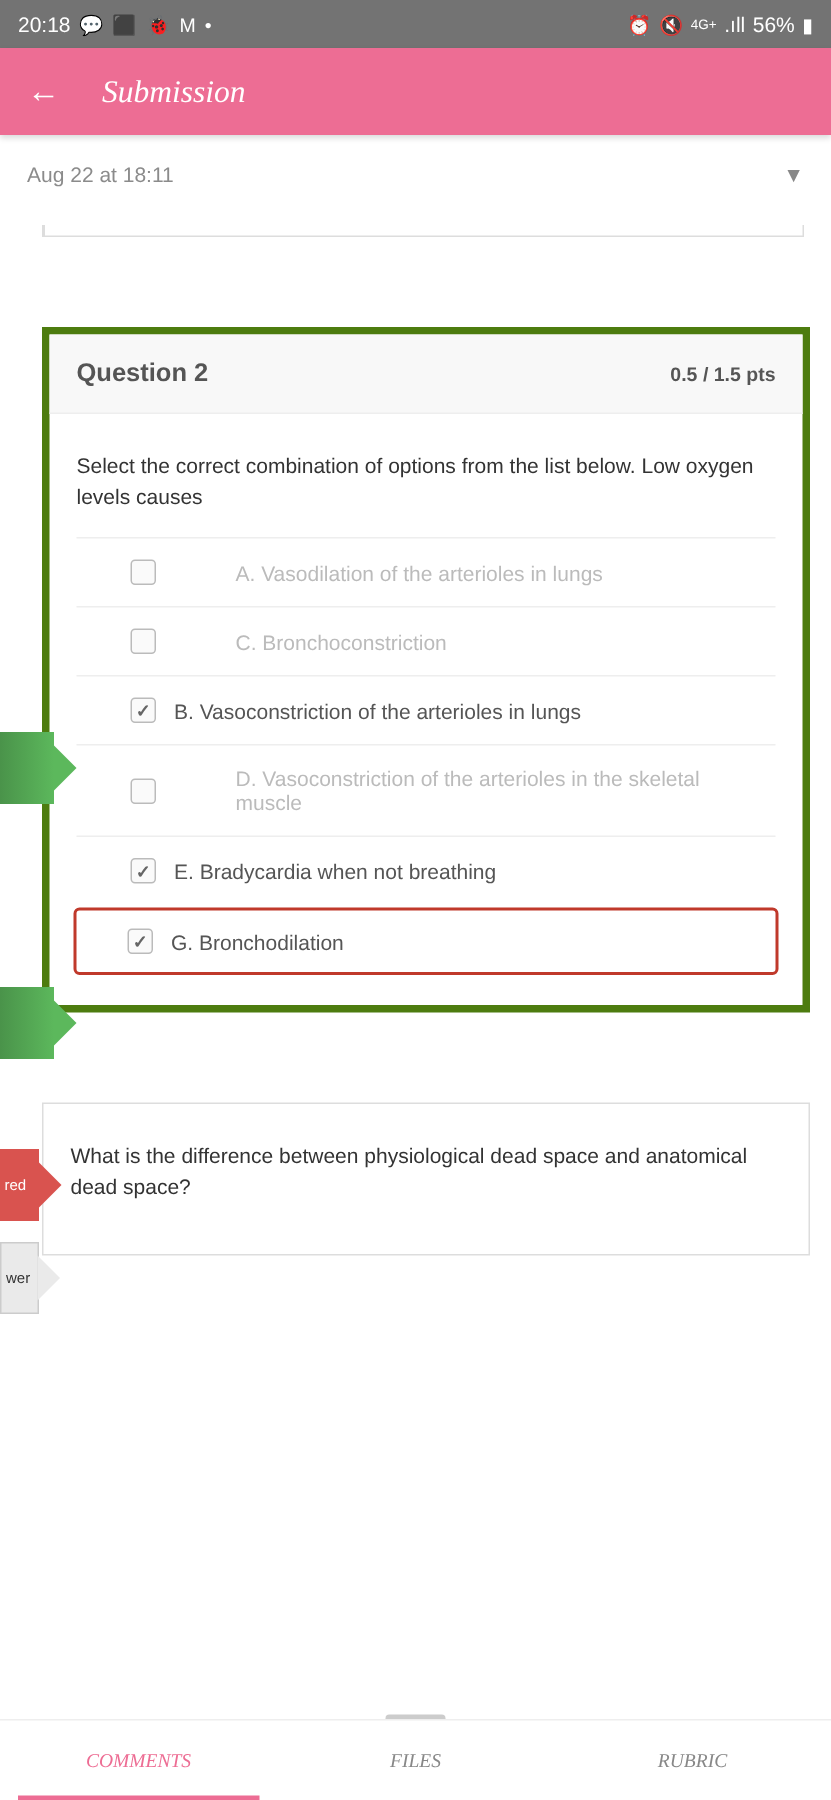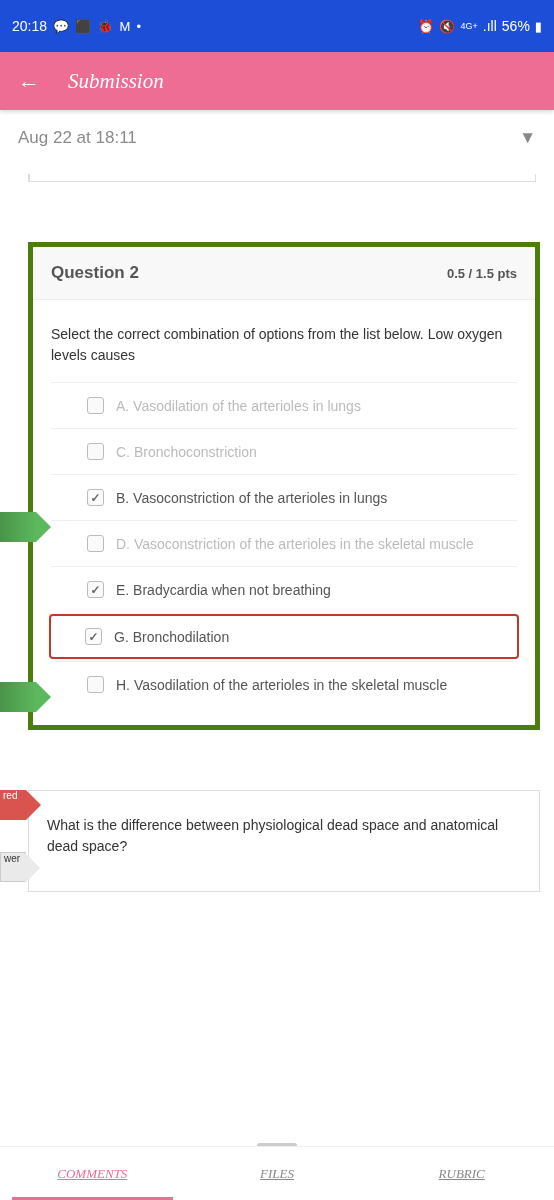--- a/index.html
+++ b/index.html
@@ -5,22 +5,22 @@
     * { margin: 0; padding: 0; box-sizing: border-box; }
     body {
       width: 554px;
       height: 1200px;
       font-family: -apple-system, BlinkMacSystemFont, 'Segoe UI', Helvetica, Arial, sans-serif;
       background: #fff;
       overflow: hidden;
       position: relative;
     }
     .status-bar {
-      height: 52px;
-      background: #1d4ed8;
+      height: 32px;
+      background: #737373;
       color: #fff;
       display: flex;
       align-items: center;
       padding: 0 12px;
       font-size: 14px;
       justify-content: space-between;
     }
     .status-left { display: flex; align-items: center; gap: 6px; }
     .status-right { display: flex; align-items: center; gap: 5px; }
     .status-icon { font-size: 13px; }
@@ -39,21 +39,21 @@
       font-size: 21px;
       font-family: cursive;
       font-style: italic;
     }
     .date-row {
       padding: 18px 18px 14px 18px;
       display: flex;
       justify-content: space-between;
       align-items: flex-start;
       color: #8b8b8b;
-      font-size: 17px;
+      font-size: 14px;
     }
     .dropdown-arrow { color: #888; }
     .content-area {
       padding: 0 0 0 0;
       position: relative;
     }
     .question-card {
       margin: 60px 14px 20px 28px;
       border: 5px solid #4d7c0f;
       background: #fff;
@@ -115,35 +115,35 @@
     .checkbox.checked::after {
       content: "✓";
       color: #666;
       font-size: 12px;
       font-weight: bold;
     }
     .option-text {
       font-size: 14px;
       color: #555;
     }
-    .option-text.faded { color: #bbb; }
+    .option-text.faded { color: #bbb; margin-left: 41px; }
     .side-markers {
       position: absolute;
       left: 0;
       top: 0;
       width: 0;
       height: 100%;
       z-index: 5;
     }
     .side-marker {
       position: absolute;
       left: 0;
-      height: 30px;
-      display: flex;
-      align-items: flex-start;
+      height: 48px;
+      display: flex;
+      align-items: center;
     }
     .side-marker.green {
       width: 36px;
       background: linear-gradient(to right, #4a934a, #5cb85c);
     }
     .side-marker.red {
       width: 26px;
       background: #d9534f;
     }
     .side-marker.grey {
@@ -179,21 +179,20 @@
     .tab {
       flex: 1;
       display: flex;
       align-items: center;
       justify-content: center;
       font-family: cursive;
       font-size: 13px;
       font-style: italic;
       color: #888;
       position: relative;
-      text-decoration: underline;
     }
     .tab.active {
       color: #ed6d94;
     }
     .tab.active::after {
       content: "";
       position: absolute;
       bottom: 0;
       left: 12px;
       right: 12px;
@@ -295,24 +294,20 @@
         <span class="option-text faded">D. Vasoconstriction of the arterioles in the skeletal muscle</span>
       </div>
       <div class="option-row">
         <div class="checkbox checked"></div>
         <span class="option-text">E. Bradycardia when not breathing</span>
       </div>
       <div class="option-row highlighted">
         <div class="checkbox checked"></div>
         <span class="option-text">G. Bronchodilation</span>
       </div>
-      <div class="option-row">
-        <div class="checkbox"></div>
-        <span class="option-text">H. Vasodilation of the arterioles in the skeletal muscle</span>
-      </div>
     </div>
   </div>
 
   <div class="q3-card">
     <div class="question-body">
       <div class="question-prompt">What is the difference between physiological dead space and anatomical dead space?</div>
     </div>
   </div>
 
 </div>

